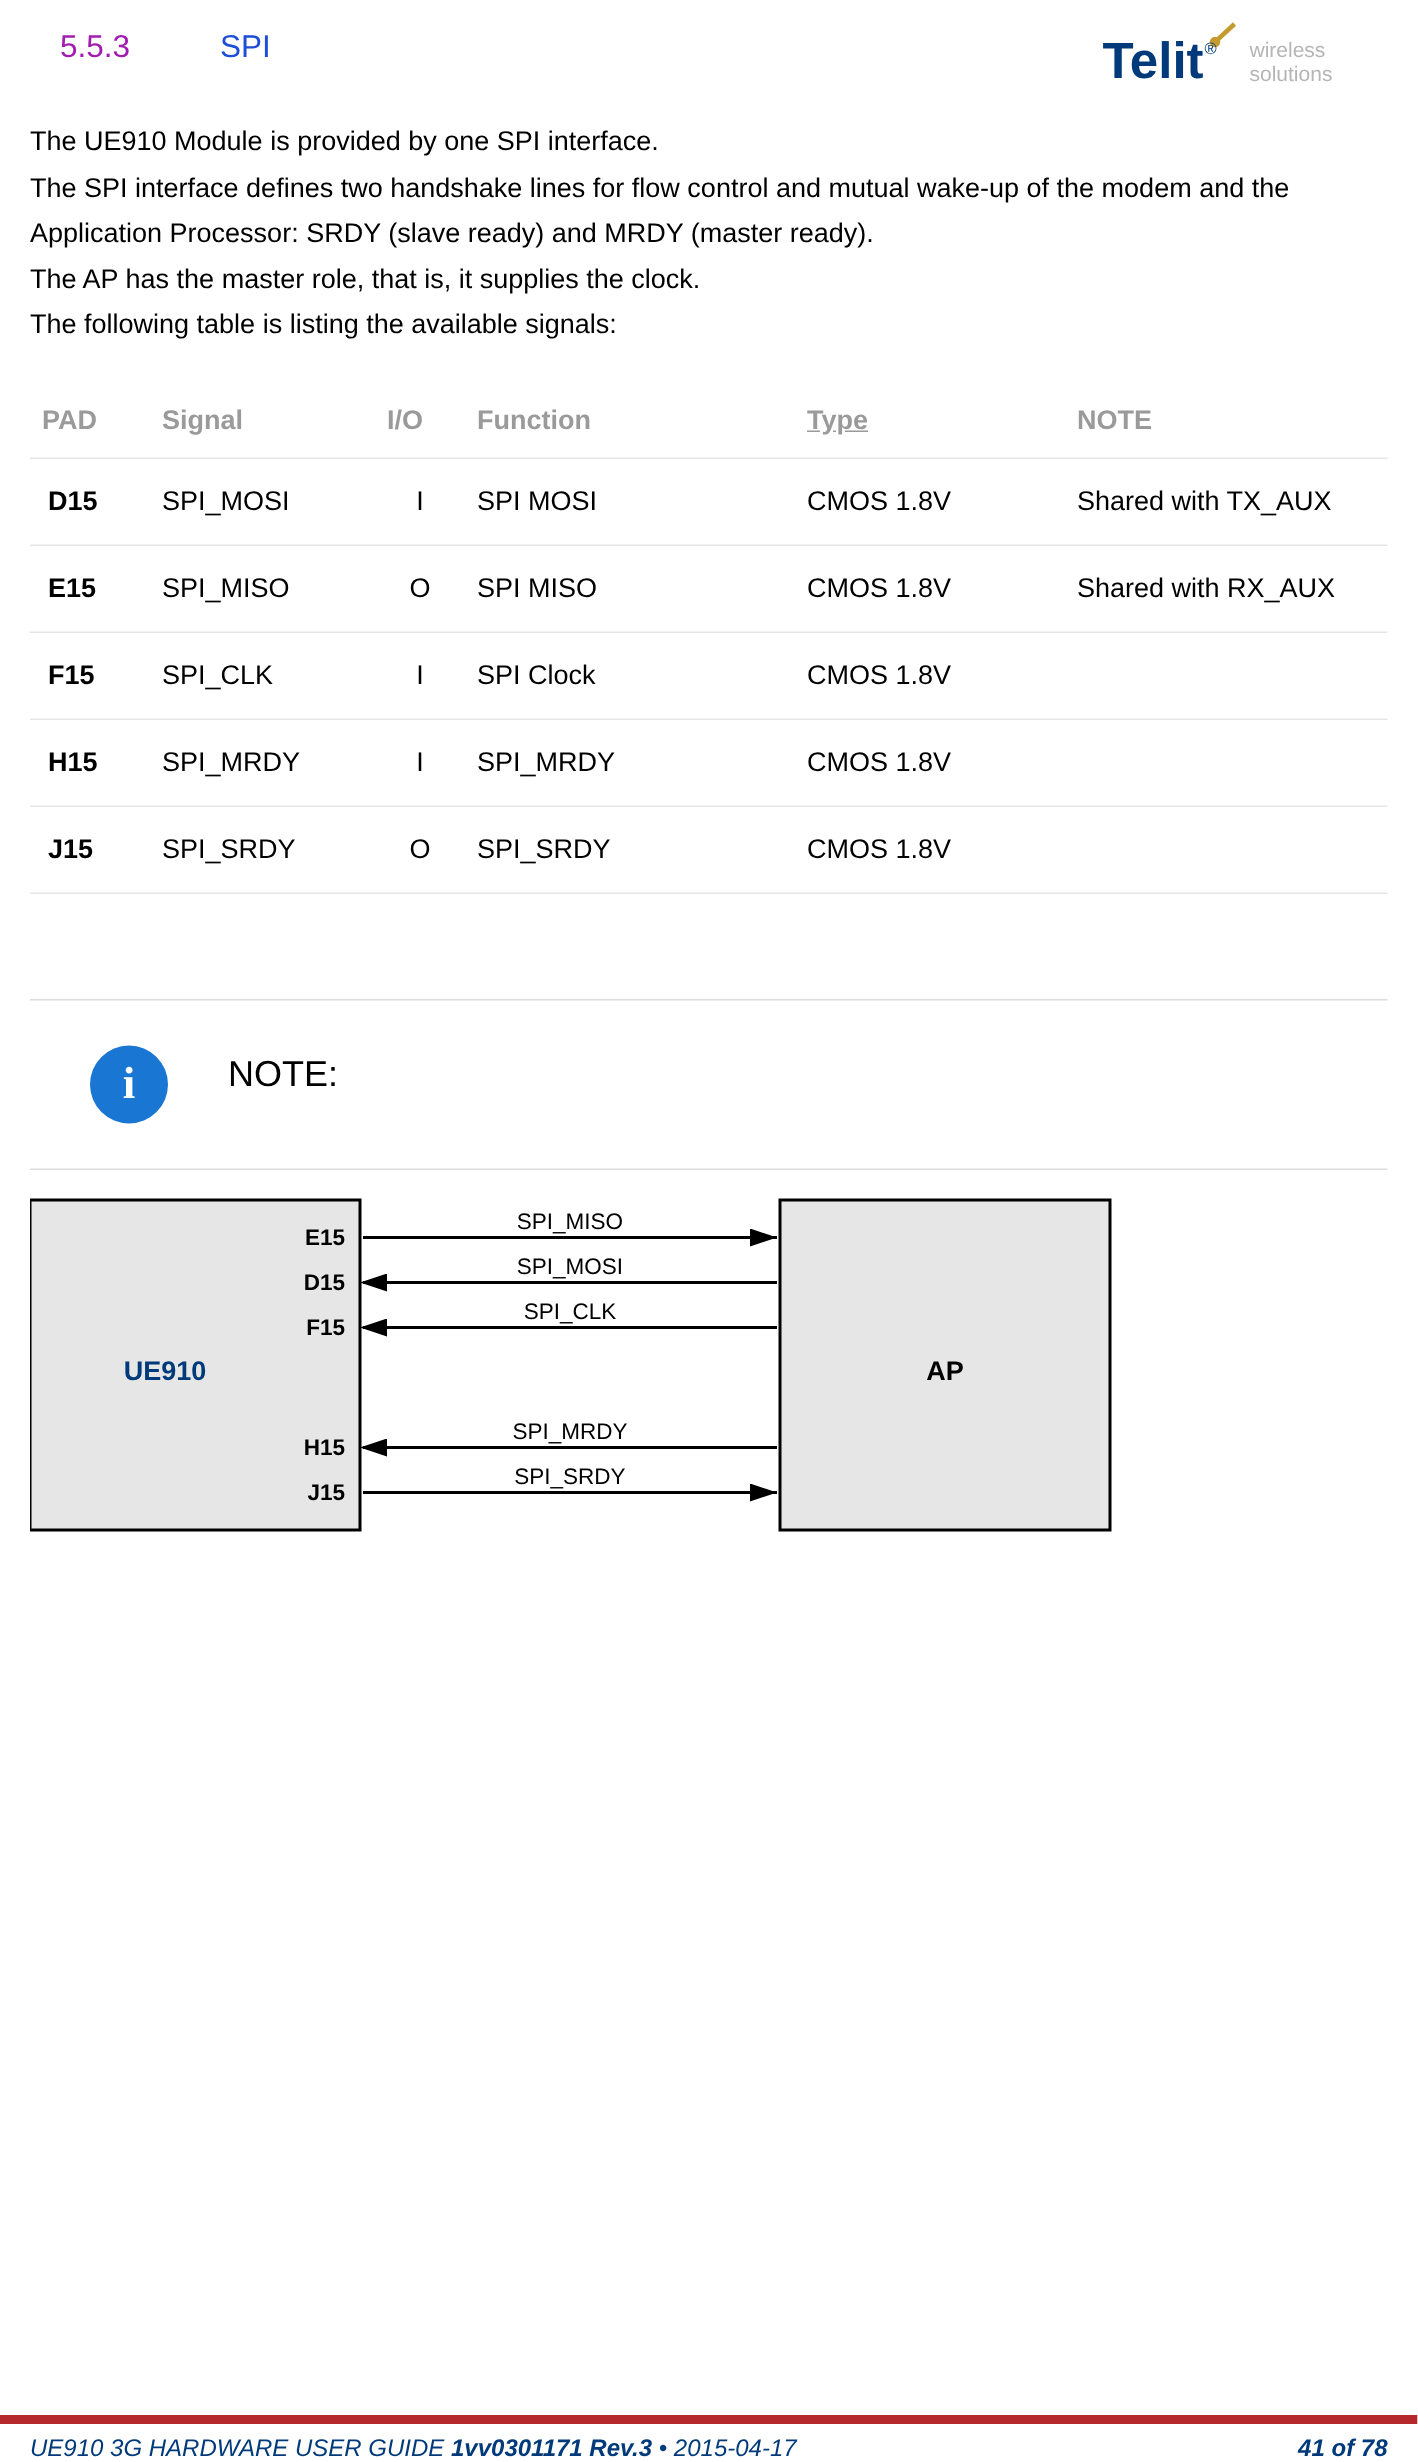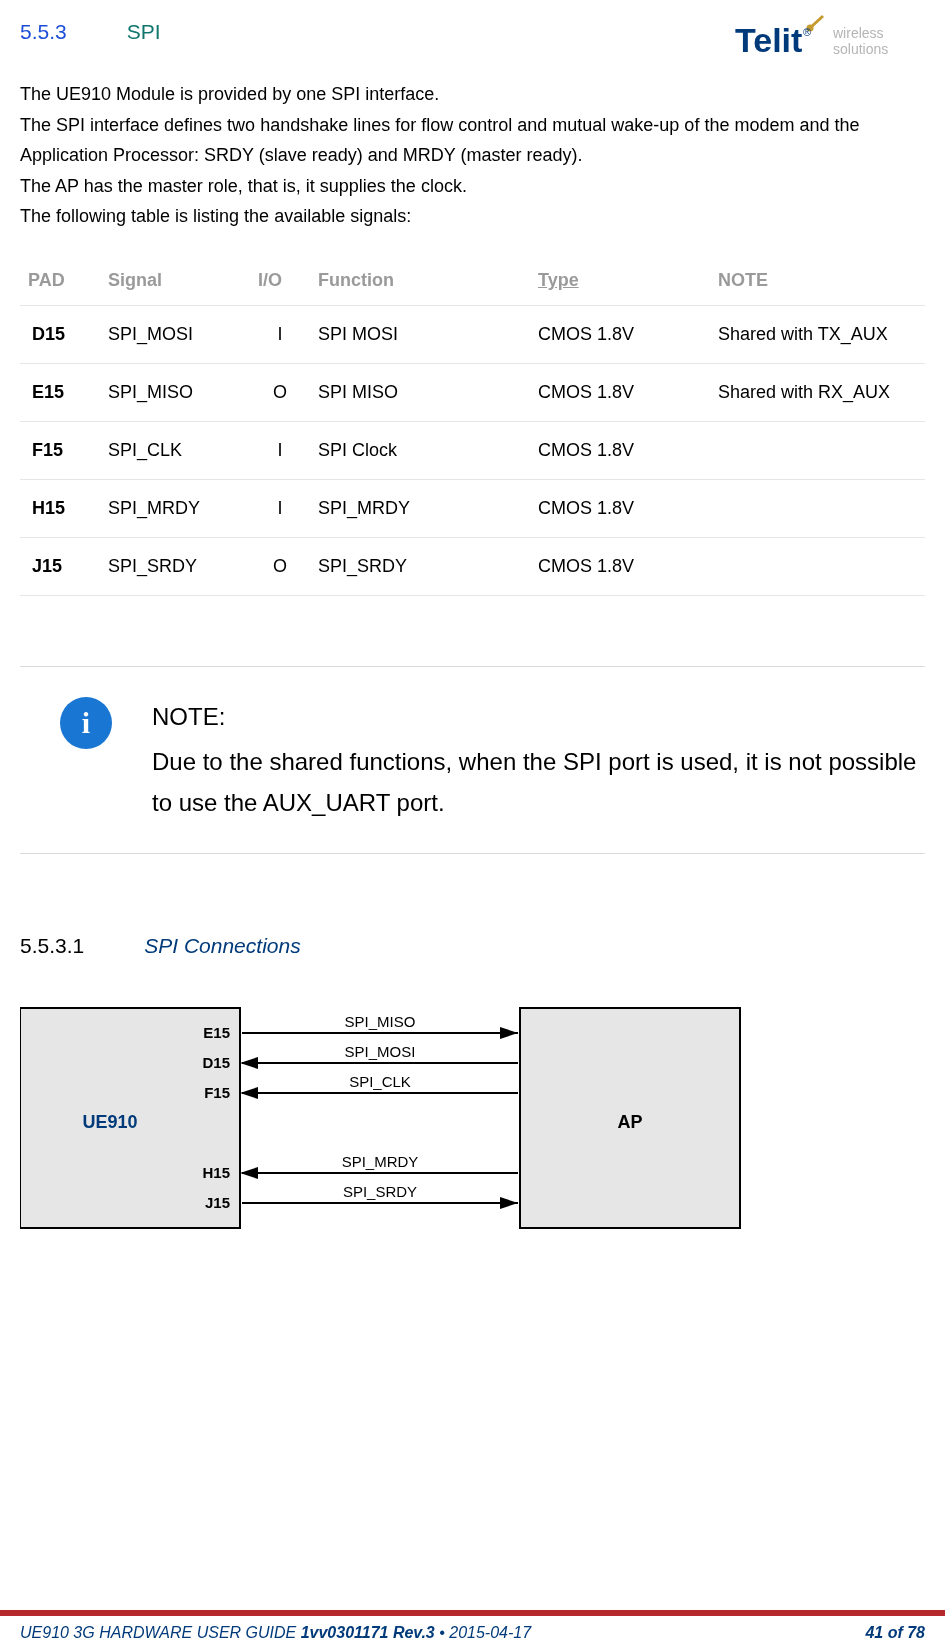--- a/index.html
+++ b/index.html
@@ -21,22 +21,22 @@
     justify-content: space-between;
     align-items: flex-start;
     margin-bottom: 10px;
   }
   .section-heading {
     display: flex;
     align-items: baseline;
     gap: 60px;
     font-size: 21px;
   }
-  .section-num { color: #1d4ed8; }
-  .section-title { color: #0f766e; }
+  .section-num { color: #a21caf; margin-left: 20px; }
+  .section-title { color: #1d4ed8; }
   .logo { display: flex; align-items: center; gap: 8px; margin-top: -6px; justify-content: center; }
   .logo-svg { width: 190px; height: 55px; }
   .body-text {
     font-size: 18px;
     line-height: 1.7;
     margin: 8px 0 24px 0;
   }
   table.signal {
     width: 100%;
     border-collapse: collapse;
@@ -186,28 +186,23 @@
           <td>CMOS 1.8V</td>
           <td></td>
         </tr>
       </tbody>
   </table>
 
   <div class="note-block">
     <div class="info-icon">i</div>
     <div class="note-text">
       <div class="note-label">NOTE:</div>
-      <div>Due to the shared functions, when the SPI port is used, it is not possible to use the AUX_UART port.</div>
     </div>
   </div>
 
-  <div class="subsection-heading">
-    <span class="sub-num">5.5.3.1</span>
-    <span class="sub-title">SPI Connections</span>
-  </div>
 
   <div class="diagram">
     <svg width="730" height="250" viewBox="0 0 730 250">
       <defs>
         <marker id="arrR" markerWidth="10" markerHeight="10" refX="9" refY="3" orient="auto">
           <path d="M0,0 L0,6 L9,3 z" fill="#000"></path>
         </marker>
         <marker id="arrL" markerWidth="10" markerHeight="10" refX="1" refY="3" orient="auto">
           <path d="M9,0 L9,6 L0,3 z" fill="#000"></path>
         </marker>

